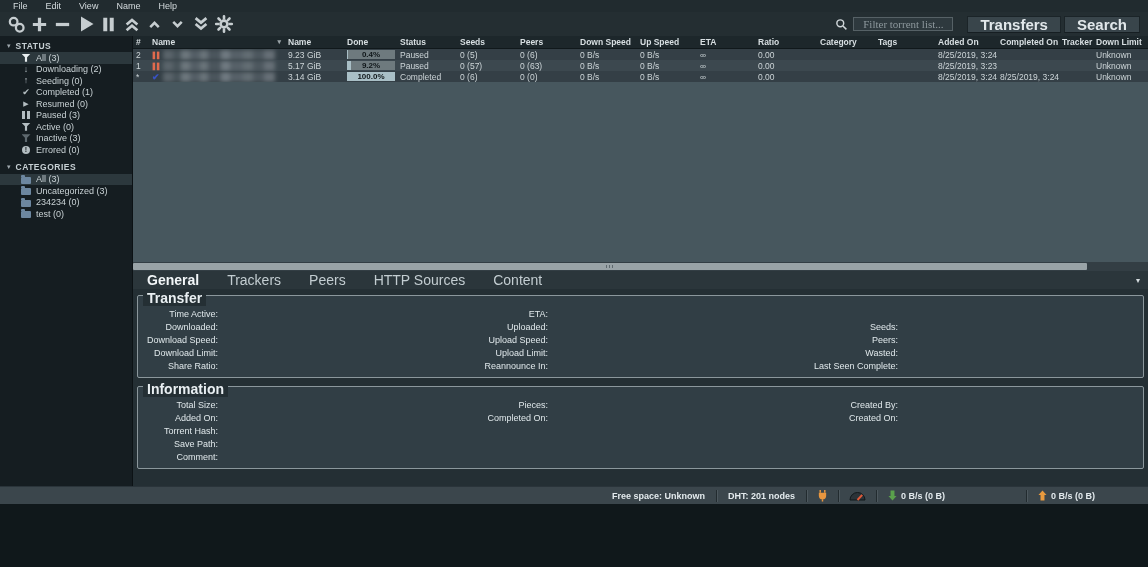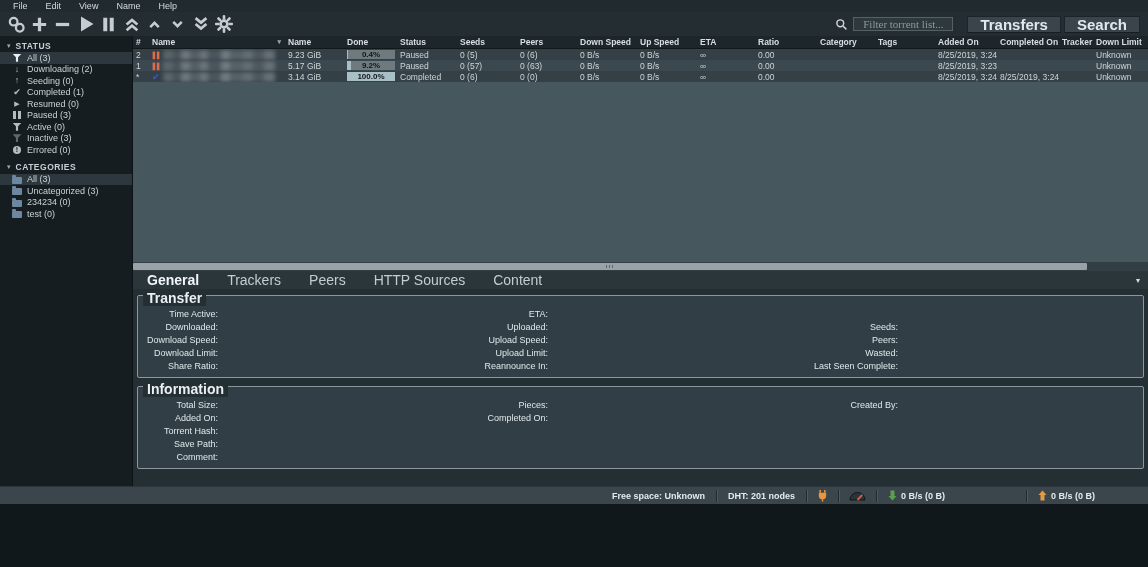--- a/index.html
+++ b/index.html
@@ -23,21 +23,21 @@
   .vtab:last-child { margin-right:8px; }
 
   
   .main { flex:1; display:flex; min-height:0; }
 
   
   .sidebar { width:133px; background:#151d21; border-right:1px solid #0c1215; padding-top:3px; overflow:hidden; }
   .side-header { height:13px; display:flex; align-items:center; padding-left:7px; }
   .side-header .arr { font-size:7px; color:#9fa9ae; margin-right:5px; }
   .side-header .hl { font-size:8.5px; font-weight:bold; letter-spacing:0.5px; color:#c7d0d4; }
-  .side-item { height:11.5px; display:flex; align-items:center; padding-left:11px; }
+  .side-item { height:11.5px; display:flex; align-items:center; padding-left:20px; }
   .side-item.sel { background:#2c383d; }
   .si { width:12px; display:flex; align-items:center; justify-content:center; margin-right:4px; flex:none; }
   .si-label { font-size:9px; color:#c9d2d5; white-space:nowrap; }
   .glyph { font-size:9px; color:#b3bdc1; line-height:1; }
   .glyph.small { font-size:7px; }
   .funnel { width:9px; height:8px; background:#e9eff1; clip-path:polygon(0 0,100% 0,62% 45%,62% 100%,38% 100%,38% 45%); }
   .funnel.mid { background:#b3bdc1; }
   .funnel.dim { background:#5d686e; }
   .pausebars { width:8px; height:8px; position:relative; display:inline-block; }
   .pausebars::before,.pausebars::after { content:""; position:absolute; top:0; width:3px; height:8px; background:#b3bdc1; }
@@ -447,20 +447,21 @@
         <div class="gbox">
           <span class="gbox-title">Information</span>
           <div class="frow">
               <span class="lbl l1">Total Size:</span>
               <span class="lbl l2">Pieces:</span>
               <span class="lbl l3">Created By:</span>
             </div>
           <div class="frow">
               <span class="lbl l1">Added On:</span>
               <span class="lbl l2">Completed On:</span>
+              <span class="lbl l3">Created On:</span>
             </div>
           <div class="frow">
               <span class="lbl l1">Torrent Hash:</span>
             </div>
           <div class="frow">
               <span class="lbl l1">Save Path:</span>
             </div>
           <div class="frow">
               <span class="lbl l1">Comment:</span>
             </div>

